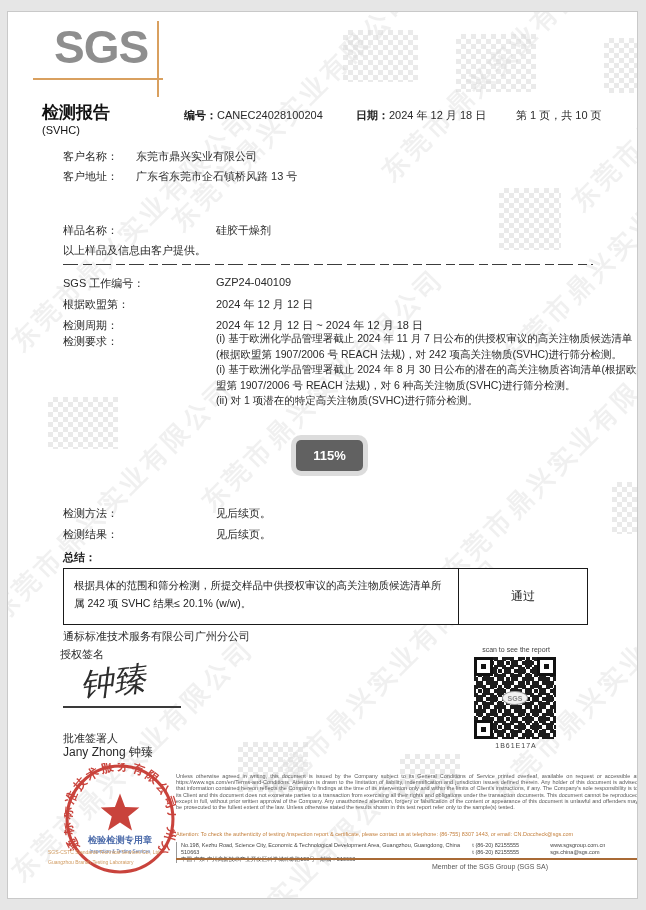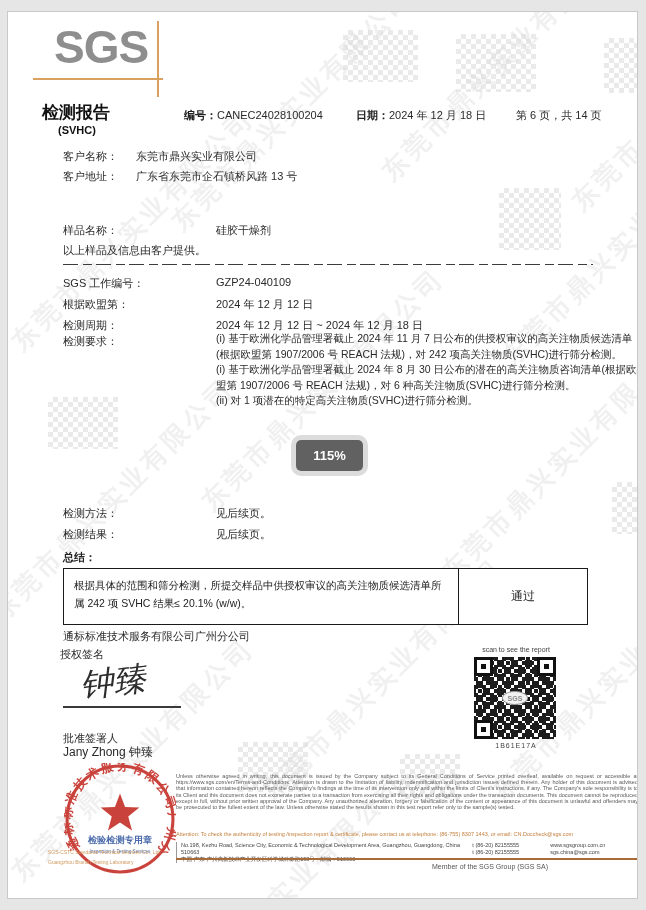--- a/index.html
+++ b/index.html
@@ -11,21 +11,21 @@
   .txt { color:#2a2a2a; font-size:11px; white-space:nowrap; }
   .lbl { font-weight:bold; color:#222; }
   
   .wm { position:absolute; white-space:nowrap; font-size:26px; letter-spacing:4px; color:rgba(110,110,110,0.10); transform:rotate(-45deg); font-weight:bold; pointer-events:none; }
   .wmq { position:absolute; background:repeating-conic-gradient(#d9d9d9 0% 25%, transparent 0% 50%) 0 0/10px 10px; opacity:.55; pointer-events:none; }
   
   .logo { font-weight:bold; font-size:46px; letter-spacing:-1px; color:#8e8e8e; font-family:"Liberation Sans",sans-serif; }
   .hline { background:#d9a05f; height:2px; }
   .vline { background:#d9a05f; width:2px; }
   .title { font-size:17px; font-weight:bold; color:#111; }
-  .subtitle { font-size:11px; font-weight:bold; color:#111;margin-left:16px; }
+  .subtitle { font-size:11px; font-weight:normal; color:#111; }
   .dashrule { height:1px; background:repeating-linear-gradient(90deg,#3c3c3c 0 15px,transparent 15px 20px,#3c3c3c 20px 29px,transparent 29px 33px); }
   .para { font-size:10.5px; line-height:15.5px; color:#2a2a2a; width:430px; white-space:normal; }
   
   .sumtable { display:flex; border:1.5px solid #1a1a1a; width:525px; height:57px; background:#fff; }
   .sumleft { flex:1; border-right:1.5px solid #1a1a1a; padding:7px 10px; font-size:10.5px; line-height:18px; color:#222; }
   .sumright { width:128px; display:flex; align-items:center; justify-content:center; font-size:12px; color:#222; }
   
   .sig { font-family:"DejaVu Serif",serif; font-style:italic; font-size:33px; color:#2d2d2d; transform:rotate(-7deg); }
   .sigline { height:2px; background:#3a3a3a; }
   
@@ -85,21 +85,21 @@
 
     <div class="abs title" style="left:34px;top:89px">检测报告</div>
     <div class="abs subtitle" style="left:34px;top:112px">(SVHC)</div>
 
     <div class="abs txt" style="left:176px;top:96px">
       <span class="lbl">编号：</span><span>CANEC24028100204</span>
     </div>
     <div class="abs txt" style="left:348px;top:96px">
       <span class="lbl">日期：</span><span>2024 年 12 月 18 日</span>
     </div>
-    <div class="abs txt" style="left:508px;top:96px">第 6 页，共 14 页</div>
+    <div class="abs txt" style="left:508px;top:96px">第 1 页，共 10 页</div>
 
     <div class="abs txt" style="left:55px;top:137px">客户名称：</div>
     <div class="abs txt" style="left:128px;top:137px">东莞市鼎兴实业有限公司</div>
     <div class="abs txt" style="left:55px;top:157px">客户地址：</div>
     <div class="abs txt" style="left:128px;top:157px">广东省东莞市企石镇桥风路 13 号</div>
 
     <div class="abs txt" style="left:55px;top:211px">样品名称：</div>
     <div class="abs txt" style="left:208px;top:211px">硅胶干燥剂</div>
     <div class="abs txt" style="left:55px;top:231px">以上样品及信息由客户提供。</div>
     <div class="abs dashrule" style="left:55px;top:252px;width:530px"></div>

